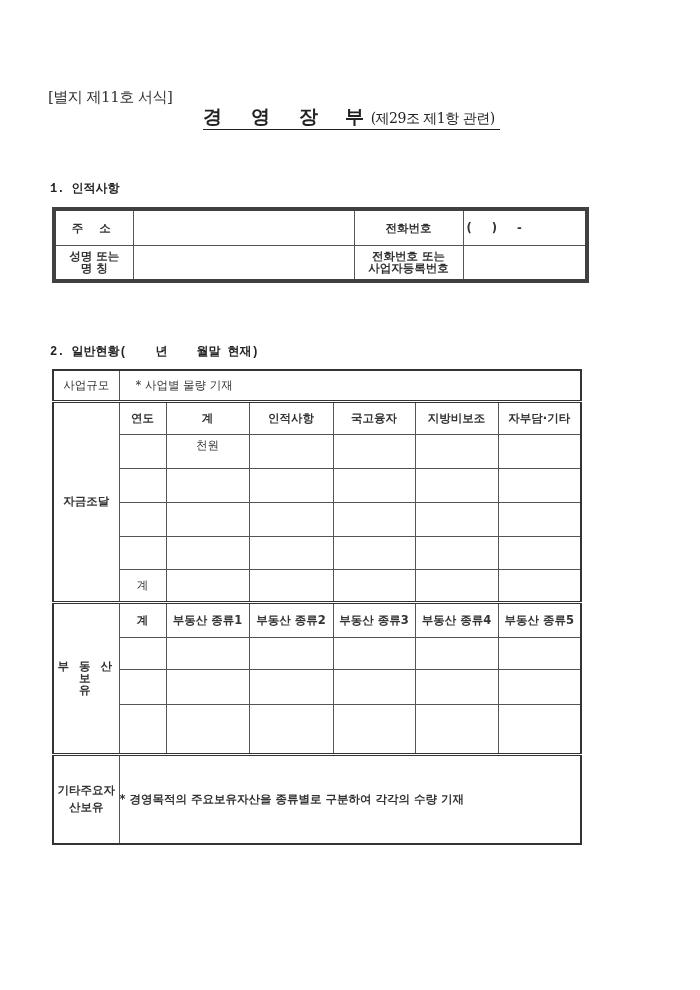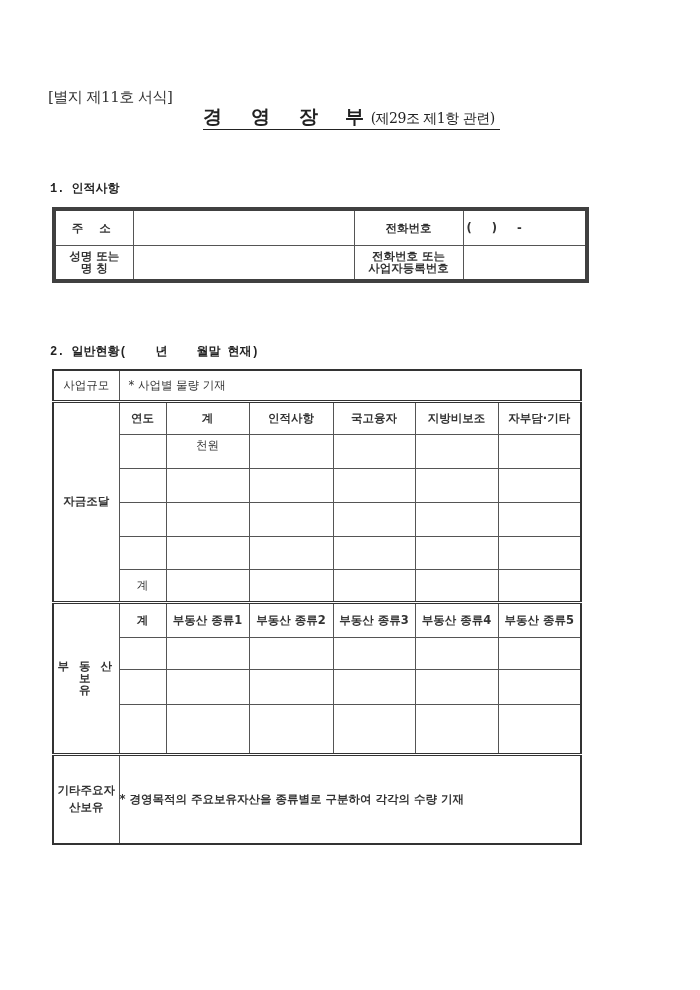--- a/index.html
+++ b/index.html
@@ -27,21 +27,21 @@
     
     #t1 { left: 52px; top: 207px; width: 533px; border: 4px solid #404040; font-weight: bold; }
     #t1 td { border: 1px solid #555; }
     #t1 .phone { text-align: left; padding-left: 3px; white-space: pre; }
 
     
     #t2 { left: 52px; top: 369px; width: 528px; border: 2px solid #333; }
     #t2 td { border: 1px solid #555; }
     #t2 td.dbl-top { border-top: 3px double #333; font-weight: bold; }
     #t2 td.dash-b { border-bottom: 1px dashed #888; }
-    #t2 .note { text-align: left; padding-left: 9px; margin-left: 30px; }
+    #t2 .note { text-align: left; padding-left: 16px; margin-left: 30px; }
     #t2 .note2 { text-align: left; }
     #t2 td.unit { vertical-align: top; padding-top: 4px; }
     .spaced { letter-spacing: 6px; }
   </style>
 </head>
 <body>
 
 <div class="abs form-no">[별지 제11호 서식]</div>
 
 <div class="abs title">

